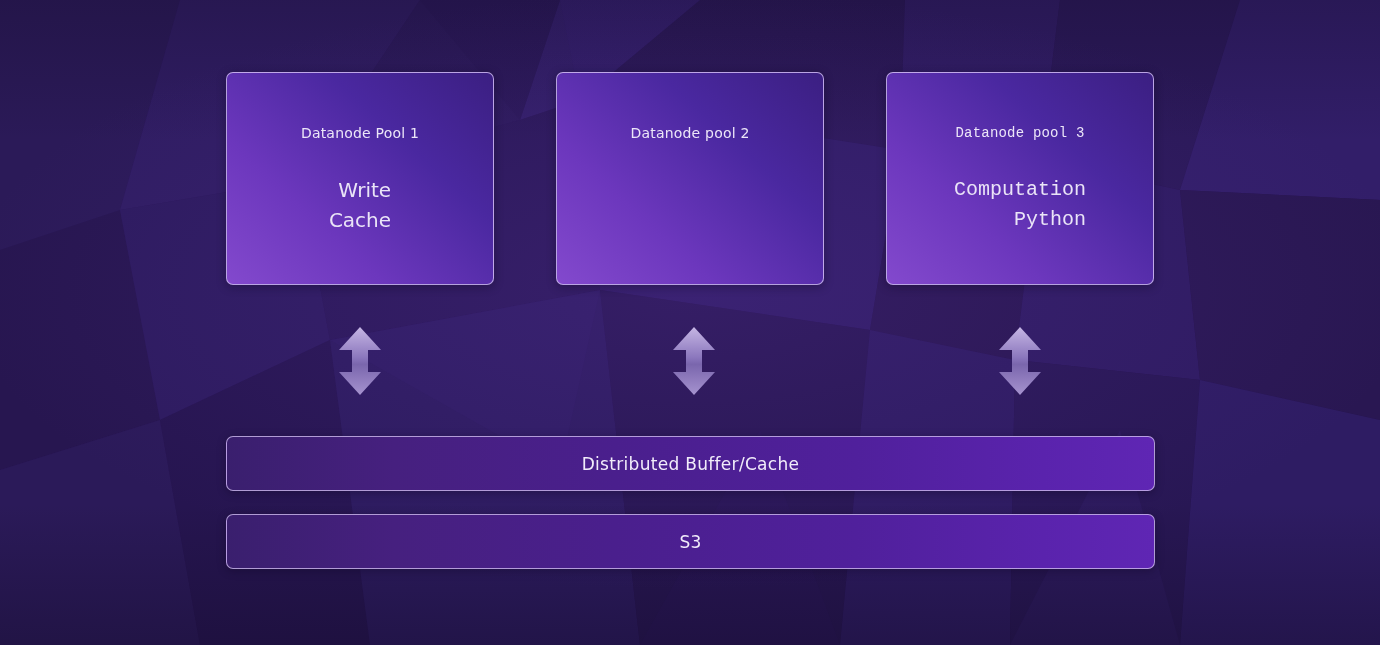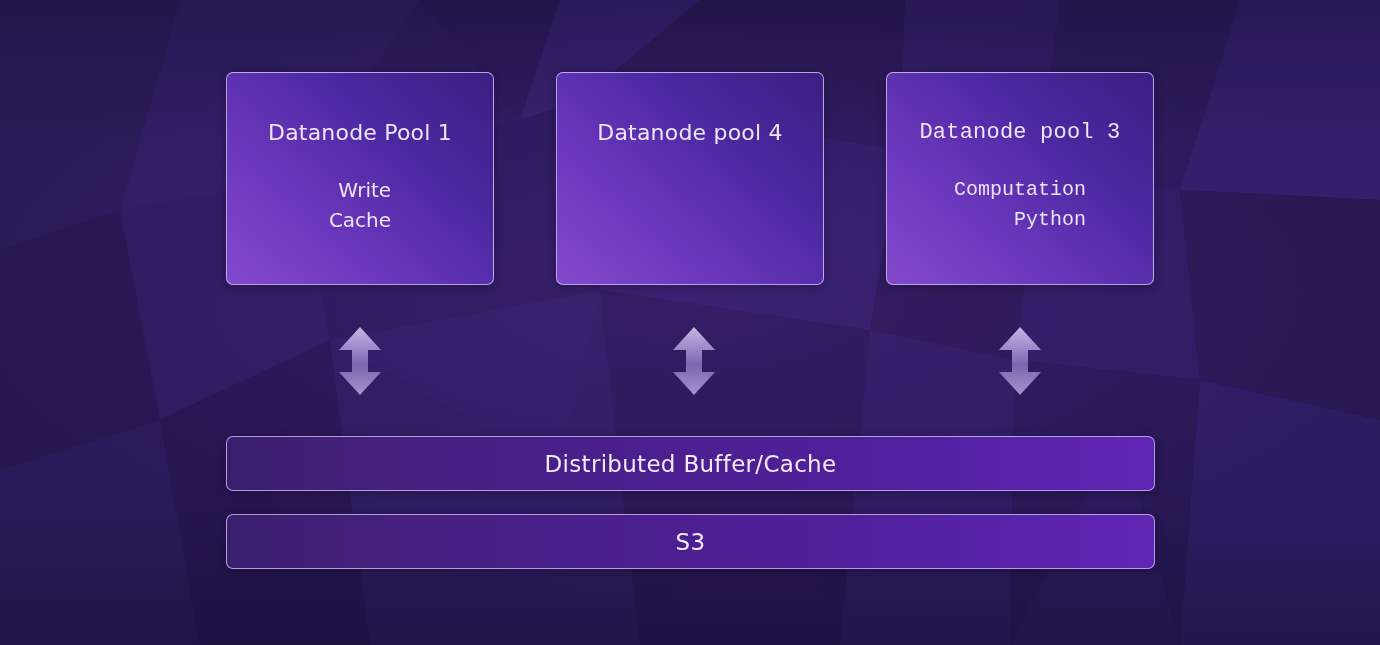--- a/index.html
+++ b/index.html
@@ -57,21 +57,21 @@
     flex-direction: column;
     align-items: center;
     justify-content: flex-start;
   }
   .pool-box.b1 { left: 226px; }
   .pool-box.b2 { left: 556px; width: 268px; }
   .pool-box.b3 { left: 886px; width: 268px; font-family: Liberation Mono, monospace; }
 
   .pool-title {
     margin-top: 46px;
-    font-size: 22px;
+    font-size: 14px;
     line-height: 28px;
     color: #ece6f8;
     letter-spacing: 0.2px;
     text-align: center;
     white-space: nowrap;
   }
   .pool-sub {
     margin-top: 28px;
     font-size: 20px;
     line-height: 30px;
@@ -104,21 +104,21 @@
     background: linear-gradient(90deg, #3a1f6e 0%, #46207f 18%, #4a1f8d 42%, #50209c 68%, #5a23ad 88%, #5f26b4 100%);
     box-shadow: 0 2px 9px rgba(14,7,32,0.35);
     display: flex;
     align-items: center;
     justify-content: center;
   }
   .bar.bar-cache { top: 436px; }
   .bar.bar-s3    { top: 514px; }
 
   .bar-label {
-    font-size: 23px;
+    font-size: 17px;
     line-height: 28px;
     color: #f1ecfa;
     letter-spacing: 0.3px;
     white-space: nowrap;
   }
 </style>
 </head>
 <body>
 
 <div id="slide">
@@ -171,21 +171,21 @@
 
     <div class="pool-box b1">
       <div class="pool-title">Datanode Pool 1</div>
       <div class="pool-sub">
         <span class="l">Write</span>
         <span class="l">Cache</span>
       </div>
     </div>
 
     <div class="pool-box b2">
-      <div class="pool-title">Datanode pool 4</div>
+      <div class="pool-title">Datanode pool 2</div>
     </div>
 
     <div class="pool-box b3">
       <div class="pool-title">Datanode pool 3</div>
       <div class="pool-sub">
         <span class="l">Computation</span>
         <span class="l">Python</span>
       </div>
     </div>
 

